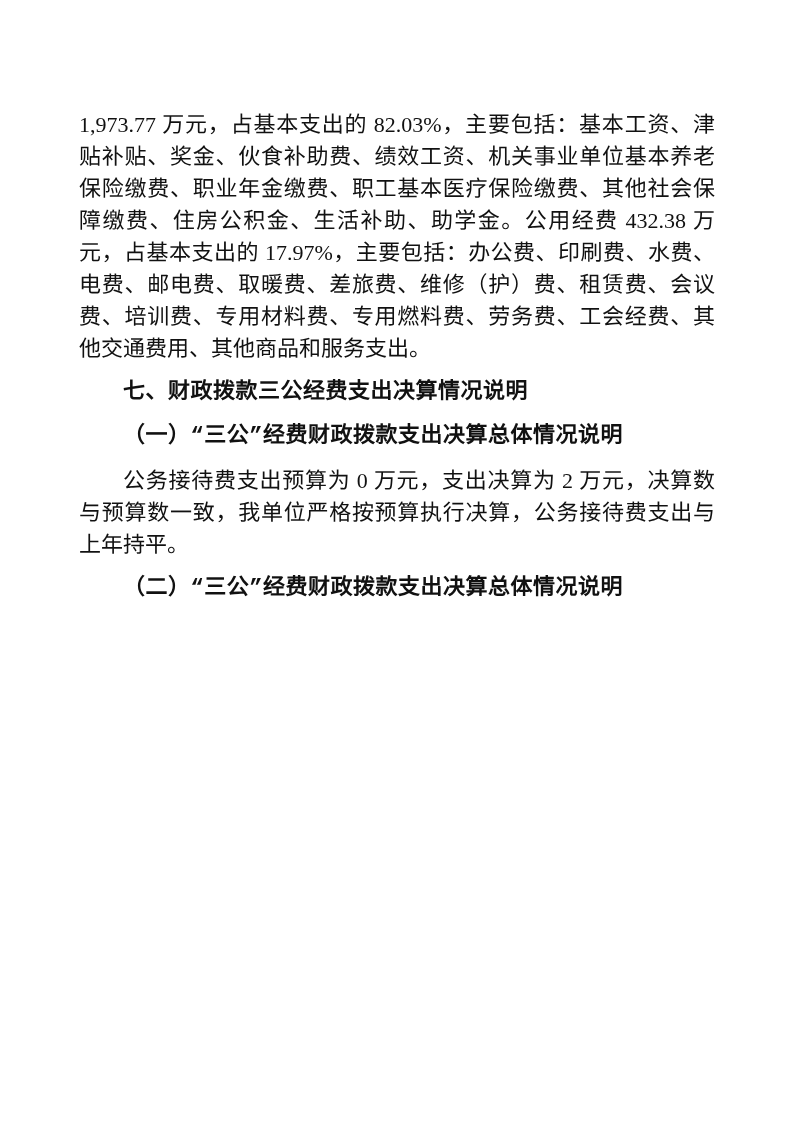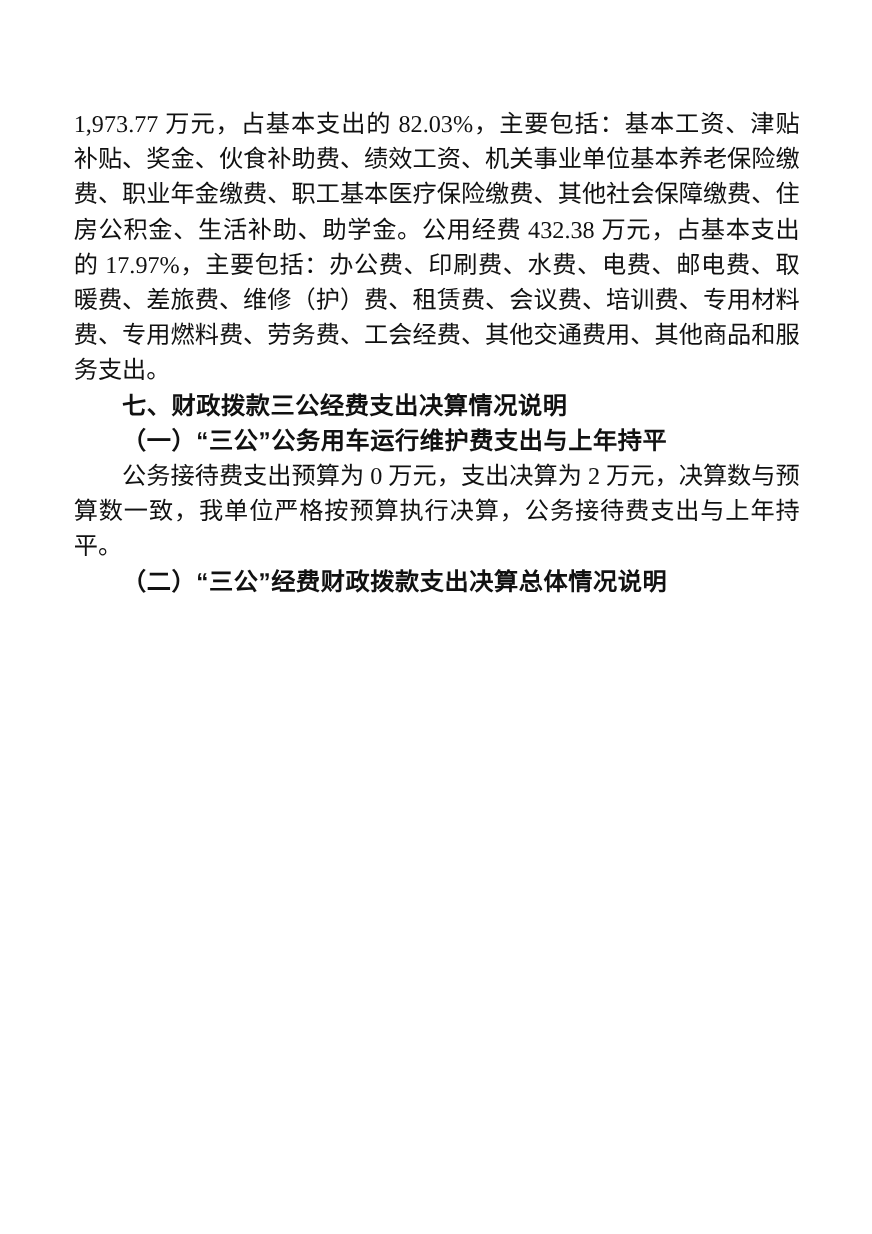--- a/index.html
+++ b/index.html
@@ -15,55 +15,55 @@
     background: #ffffff;
     overflow: hidden;
     box-sizing: border-box;
     padding: 97px 66px 0 67px;
     color: #000000;
   }
   .doc-body {
     width: 660px;
   }
   p.body-para, h2.sec-heading, h3.sub-heading {
-    margin: 0;
+    margin: 12px;
     padding: 0;
     font-size: 22px;
     line-height: 32px;
     color: #111111;
   }
   p.body-para {
     font-family: "Liberation Serif", "DejaVu Serif", serif;
     font-weight: 400;
     text-align: justify;
     text-justify: inter-character;
     text-indent: 2em;
   }
   p.body-para.continuation {
     text-indent: 0;
   }
   h2.sec-heading, h3.sub-heading {
-    font-family: Liberation Sans, sans-serif;
+    font-family: Liberation Mono, monospace;
     font-weight: 700;
     text-align: left;
     text-indent: 2em;
     letter-spacing: 0.5px;
   }
 </style>
 </head>
 <body>
 
 <div class="page">
   <div class="doc-body">
 
     <p class="body-para continuation">1,973.77 万元，占基本支出的 82.03%，主要包括：基本工资、津贴补贴、奖金、伙食补助费、绩效工资、机关事业单位基本养老保险缴费、职业年金缴费、职工基本医疗保险缴费、其他社会保障缴费、住房公积金、生活补助、助学金。公用经费 432.38 万元，占基本支出的 17.97%，主要包括：办公费、印刷费、水费、电费、邮电费、取暖费、差旅费、维修（护）费、租赁费、会议费、培训费、专用材料费、专用燃料费、劳务费、工会经费、其他交通费用、其他商品和服务支出。</p>
 
     <h2 class="sec-heading">七、财政拨款三公经费支出决算情况说明</h2>
 
-    <h3 class="sub-heading">（一）“三公”公务用车运行维护费支出与上年持平</h3>
+    <h3 class="sub-heading">（一）“三公”经费财政拨款支出决算总体情况说明</h3>
 
 
 
     <p class="body-para">公务接待费支出预算为 0 万元，支出决算为 2 万元，决算数与预算数一致，我单位严格按预算执行决算，公务接待费支出与上年持平。</p>
 
 
 
     <h3 class="sub-heading">（二）“三公”经费财政拨款支出决算总体情况说明</h3>
 
 

